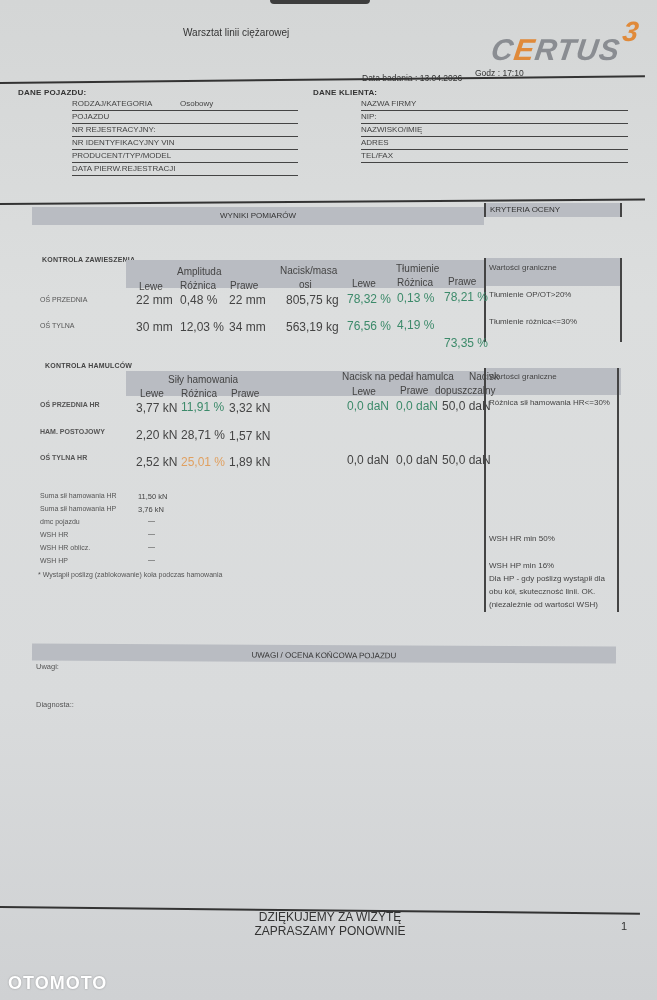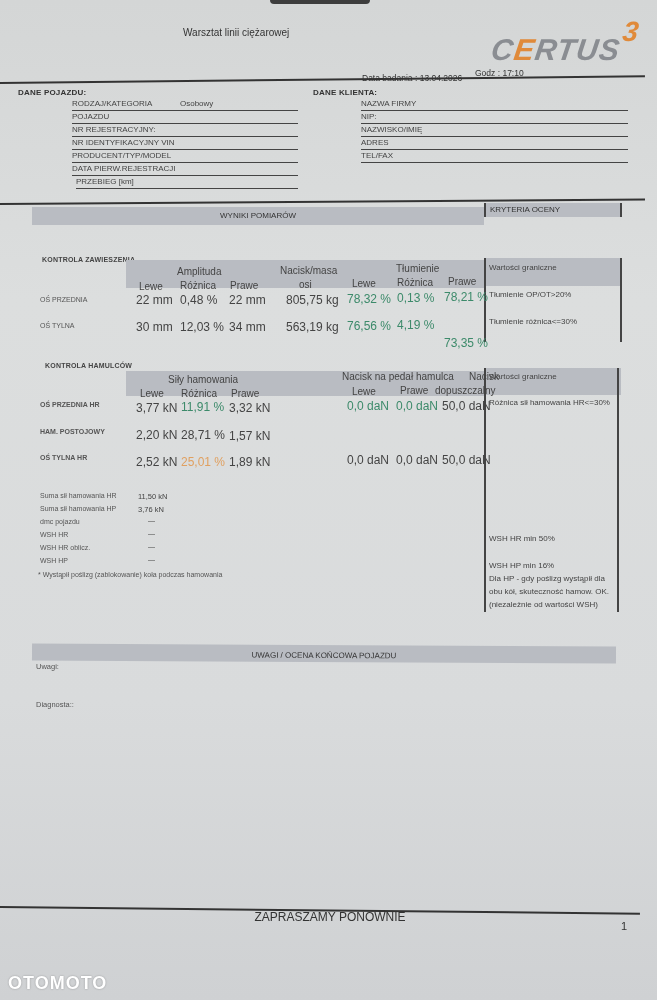--- a/index.html
+++ b/index.html
@@ -45,21 +45,20 @@
 <div class="abs hr-line" style="left:0;top:82px;width:645px;transform:rotate(-0.6deg);transform-origin:left;"></div>
 
 <div class="abs sec-head" style="left:18px;top:88px;">DANE POJAZDU:</div>
 <div class="abs" style="left:72px;top:98px;width:226px;">
   <div class="field" style="position:relative;"><span>RODZAJ/KATEGORIA</span><span class="val">Osobowy</span></div>
   <div class="field" style="position:relative;"><span>POJAZDU</span></div>
   <div class="field" style="position:relative;"><span>NR REJESTRACYJNY:</span></div>
   <div class="field" style="position:relative;"><span>NR IDENTYFIKACYJNY VIN</span></div>
   <div class="field" style="position:relative;"><span>PRODUCENT/TYP/MODEL</span></div>
   <div class="field" style="position:relative;"><span>DATA PIERW.REJESTRACJI</span></div>
-  <div class="field" style="position:relative;margin-left:4px;"><span>PRZEBIEG [km]</span></div>
 </div>
 
 <div class="abs sec-head" style="left:313px;top:88px;">DANE KLIENTA:</div>
 <div class="abs" style="left:361px;top:98px;width:267px;">
   <div class="field"><span>NAZWA FIRMY</span></div>
   <div class="field"><span>NIP:</span></div>
   <div class="field"><span>NAZWISKO/IMIĘ</span></div>
   <div class="field"><span>ADRES</span></div>
   <div class="field"><span>TEL/FAX</span></div>
 </div>
@@ -162,28 +161,29 @@
 <div class="td" style="left:148px;top:530px;font-size:7px;">—</div>
 <div class="small" style="left:40px;top:544px;">WSH HR oblicz.</div>
 <div class="td" style="left:148px;top:543px;font-size:7px;">—</div>
 <div class="small" style="left:40px;top:557px;">WSH HP</div>
 <div class="td" style="left:148px;top:556px;font-size:7px;">—</div>
 <div class="small" style="left:38px;top:571px;">* Wystąpił poślizg (zablokowanie) koła podczas hamowania</div>
 
 <div class="crit" style="left:489px;top:532px;">WSH HR min 50%</div>
 <div class="crit" style="left:489px;top:559px;">WSH HP min 16%</div>
 <div class="crit" style="left:489px;top:572px;">Dla HP - gdy poślizg wystąpił dla</div>
-<div class="crit" style="left:489px;top:585px;">obu kół, skuteczność hamow. OK.</div>
+<div class="crit" style="left:489px;top:585px;">obu kół, skuteczność linii. OK.</div>
 <div class="crit" style="left:489px;top:598px;">(niezależnie od wartości WSH)</div>
 
 <div class="abs bar" style="left:32px;top:645px;width:584px;height:17px;transform:rotate(0.3deg);">
   <div class="bar-title" style="line-height:22px;">UWAGI / OCENA KOŃCOWA POJAZDU</div>
 </div>
 <div class="small" style="left:36px;top:662px;font-size:7.5px;">Uwagi:</div>
 <div class="small" style="left:36px;top:700px;font-size:7.5px;">Diagnosta::</div>
 
 <div class="abs hr-line" style="left:0;top:906px;width:640px;transform:rotate(0.6deg);transform-origin:left;"></div>
 <div class="abs footer" style="left:200px;top:910px;width:260px;">
+  <div>DZIĘKUJEMY ZA WIZYTĘ</div>
   <div>ZAPRASZAMY PONOWNIE</div>
 </div>
 <div class="abs" style="left:621px;top:920px;font-size:11px;">1</div>
 
 <div class="abs otomoto">OTOMOTO</div>
 
 </body></html>

